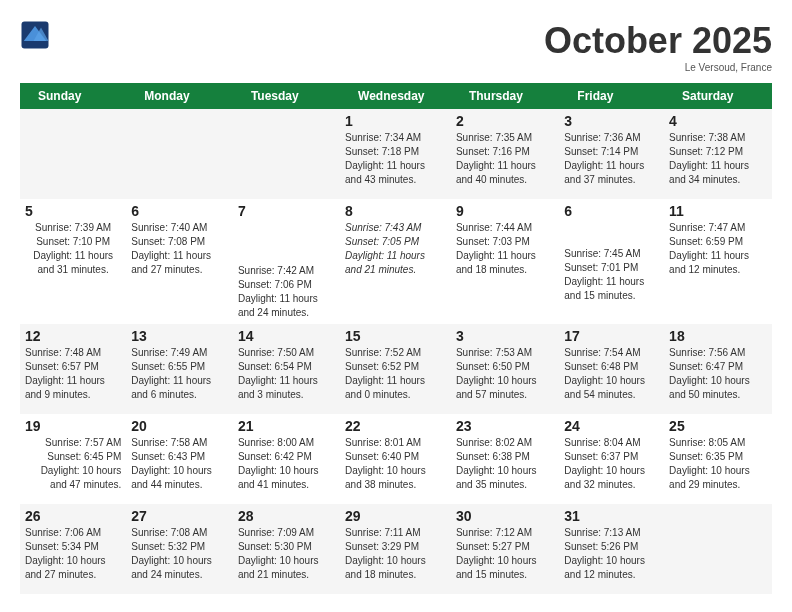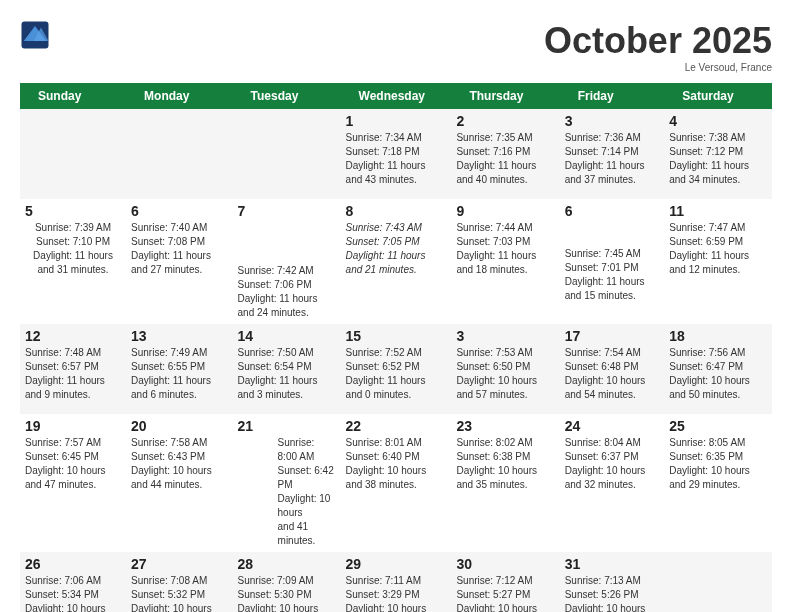--- a/index.html
+++ b/index.html
@@ -251,35 +251,35 @@
           <span class="day-num">18</span>
           <div class="day-info" style="white-space: pre-line;">Sunrise: 7:56 AM
 Sunset: 6:47 PM
 Daylight: 10 hours
 and 50 minutes.</div>
         </td>
       </tr>
       <tr class="row-height">
         <td>
           <span class="day-num">19</span>
-          <div class="day-info" style="white-space: pre-line;">Sunrise: 7:57 AM
+          <div class="day-info" style="white-space: pre-line; text-align: right;">Sunrise: 7:57 AM
 Sunset: 6:45 PM
 Daylight: 10 hours
 and 47 minutes.</div>
         </td>
         <td>
           <span class="day-num">20</span>
           <div class="day-info" style="white-space: pre-line;">Sunrise: 7:58 AM
 Sunset: 6:43 PM
 Daylight: 10 hours
 and 44 minutes.</div>
         </td>
         <td>
           <span class="day-num">21</span>
-          <div class="day-info" style="white-space: pre-line; margin-left: 40px;">Sunrise: 8:00 AM
+          <div class="day-info" style="white-space: pre-line;">Sunrise: 8:00 AM
 Sunset: 6:42 PM
 Daylight: 10 hours
 and 41 minutes.</div>
         </td>
         <td>
           <span class="day-num">22</span>
           <div class="day-info" style="white-space: pre-line;">Sunrise: 8:01 AM
 Sunset: 6:40 PM
 Daylight: 10 hours
 and 38 minutes.</div>

